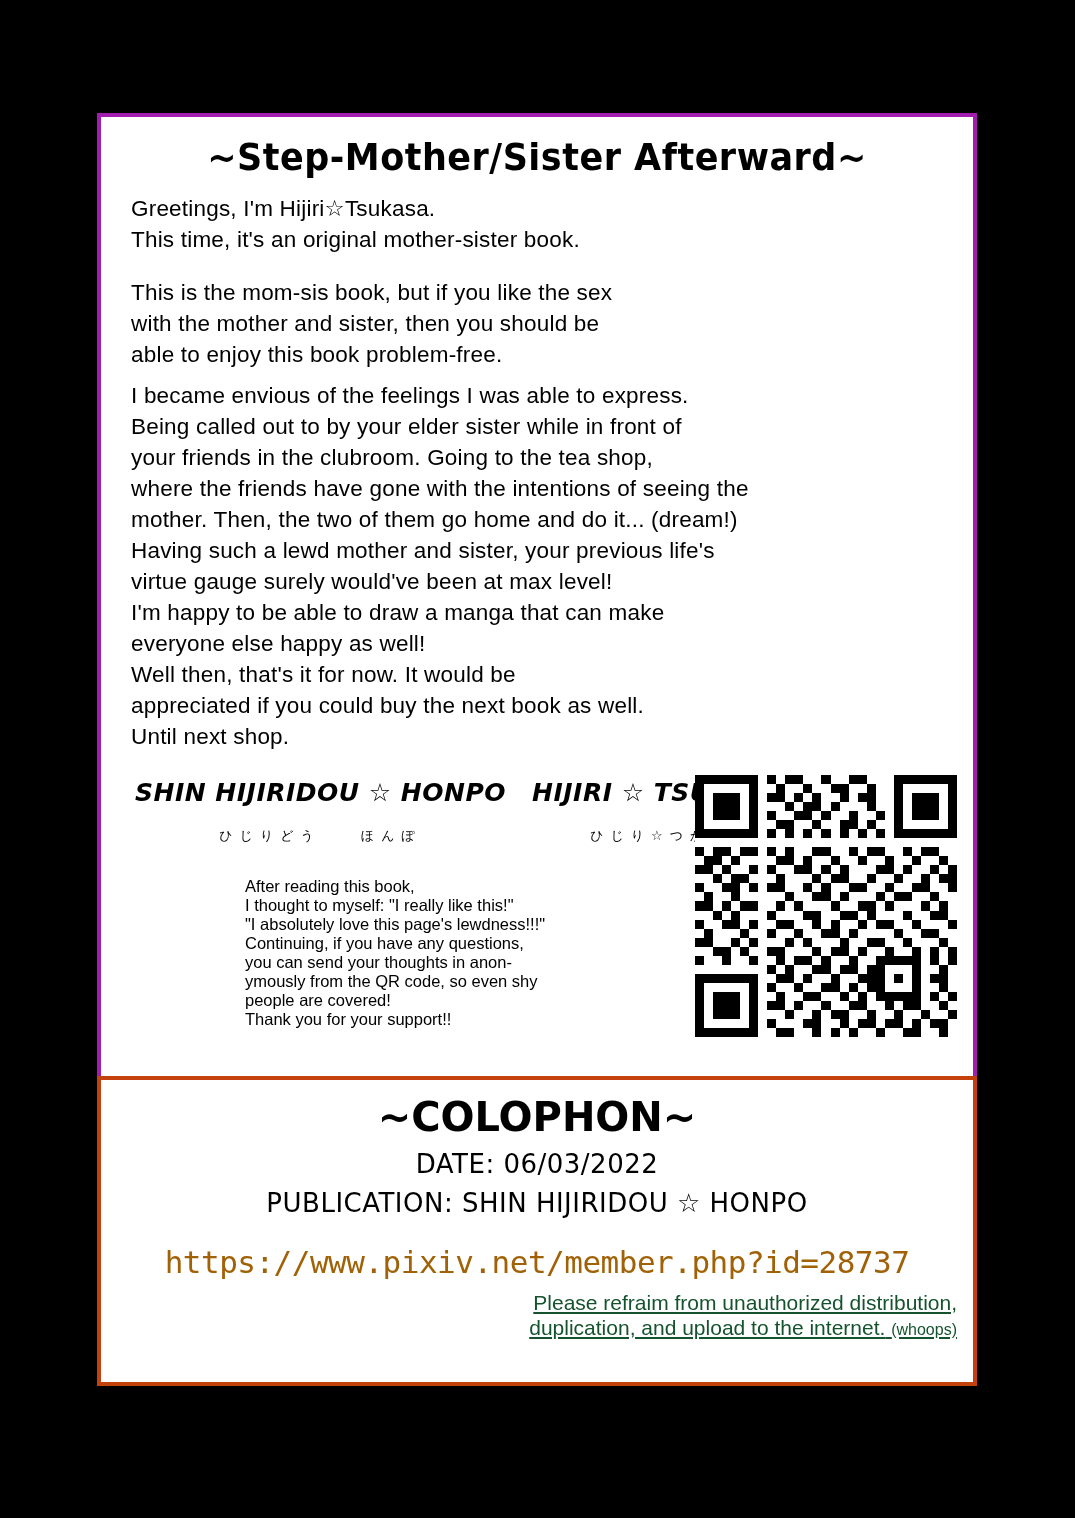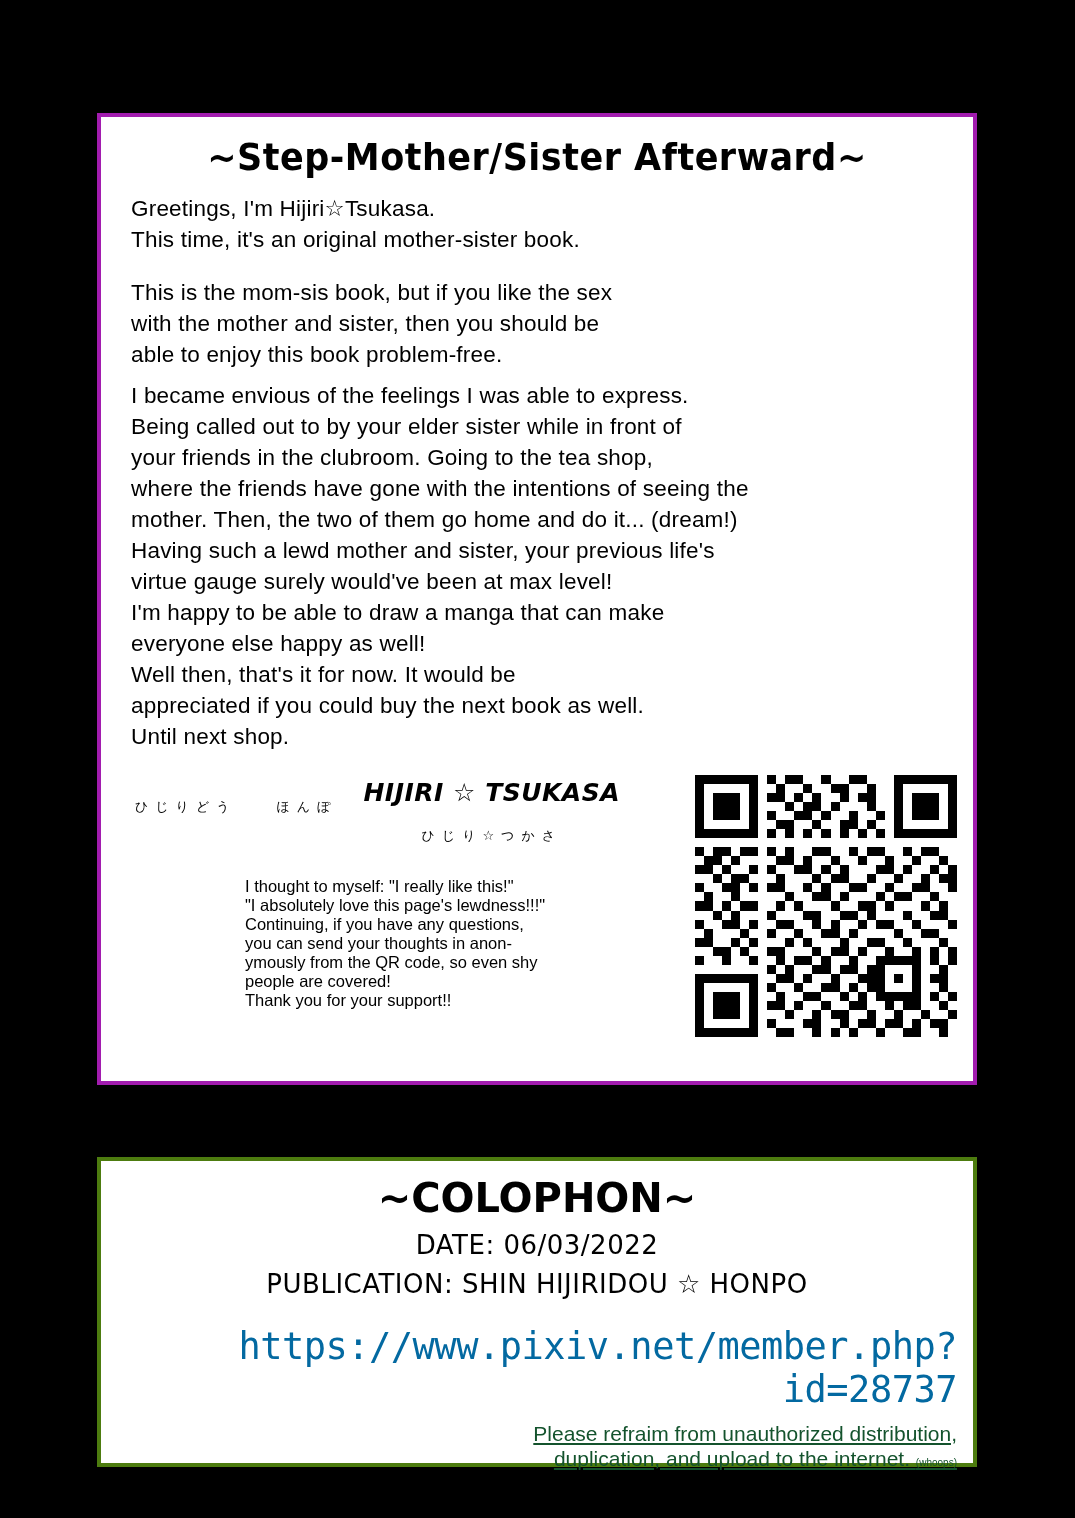--- a/index.html
+++ b/index.html
@@ -24,24 +24,24 @@
   #afterword-panel {
     left: 97px;
     top: 113px;
     width: 880px;
     height: 972px;
     border: 4px solid #a21caf;
     padding: 14px 16px 0 16px;
   }
   #colophon-panel {
     left: 97px;
-    top: 1157px;
+    top: 1076px;
     width: 880px;
     height: 310px;
-    border: 4px solid #4d7c0f;
+    border: 4px solid #c2410c;
     padding: 10px 16px 0 16px;
   }
 
   .afterword-title {
     text-align: center;
     font-family: "DejaVu Sans", sans-serif;
     font-weight: bold;
     font-size: 35px;
     letter-spacing: 0.5px;
     color: #000;
@@ -138,37 +138,37 @@
   }
   .colophon-line {
     text-align: center;
     font-family: "DejaVu Sans", sans-serif;
     font-size: 26px;
     color: #000;
     margin: 9px 0;
     letter-spacing: 0.5px;
   }
   .colophon-url {
-    text-align: right;
+    text-align: center;
     font-family: "DejaVu Sans Mono", monospace;
-    font-size: 37px;
-    color: #0369a1;
+    font-size: 31px;
+    color: #a16207;
     margin: 26px 0 10px 0;
     letter-spacing: -0.5px;
   }
   .colophon-note {
     text-align: right;
     font-family: "Liberation Sans", sans-serif;
     font-size: 21px;
     line-height: 25px;
     color: #14532d;
     text-decoration: underline;
   }
   .whoops {
-    font-size: 10px;
+    font-size: 16px;
     vertical-align: baseline;
   }
 </style>
 </head>
 <body>
 
 <div class="panel" id="afterword-panel">
 
   <div class="afterword-title">~Step-Mother/Sister Afterward~</div>
 
@@ -193,31 +193,33 @@
     <p>virtue gauge surely would've been at max level!</p>
     <p>I'm happy to be able to draw a manga that can make</p>
     <p>everyone else happy as well!</p>
     <p>Well then, that's it for now. It would be</p>
     <p>appreciated if you could buy the next book as well.</p>
     <p>Until next shop.</p>
   </div>
 
   <div class="signature-row">
     <div class="sig-block">
+      <div class="sig-main">SHIN HIJIRIDOU ☆ HONPO</div>
       <div class="sig-ruby">ひじりどう　　ほんぽ</div>
     </div>
     <div class="sig-spacer"></div>
     <div class="sig-block">
       <div class="sig-main">HIJIRI ☆ TSUKASA</div>
       <div class="sig-ruby">ひじり☆つかさ</div>
     </div>
   </div>
 
   <div class="qr-note-row">
     <div class="qr-note">
+      <div>After reading this book,</div>
       <div>I thought to myself: "I really like this!"</div>
       <div>"I absolutely love this page's lewdness!!!"</div>
       <div>Continuing, if you have any questions,</div>
       <div>you can send your thoughts in anon-</div>
       <div>ymously from the QR code, so even shy</div>
       <div>people are covered!</div>
       <div>Thank you for your support!!</div>
     </div>
 
     <div class="qr-wrap">

